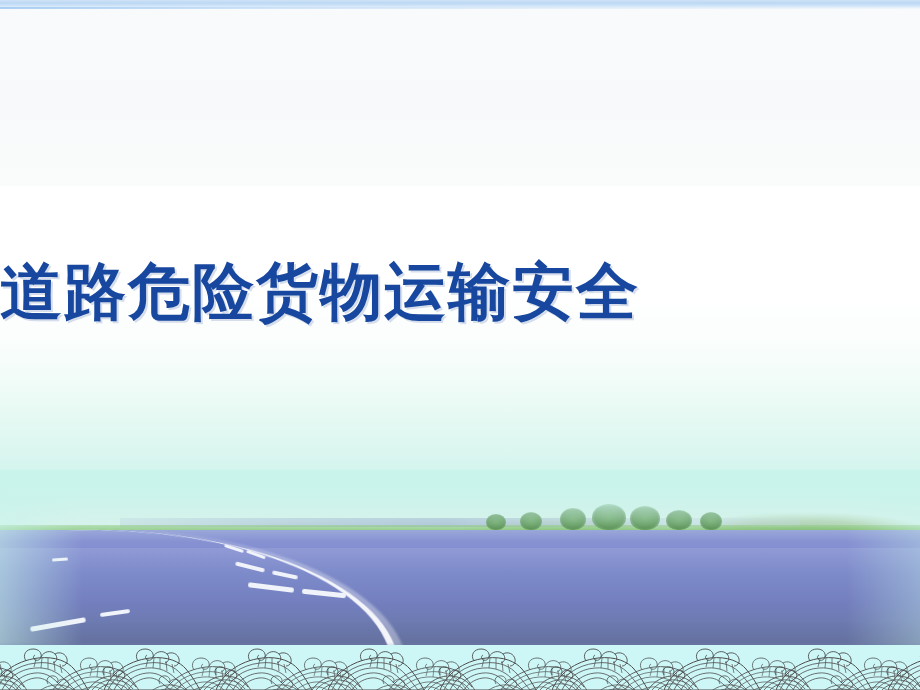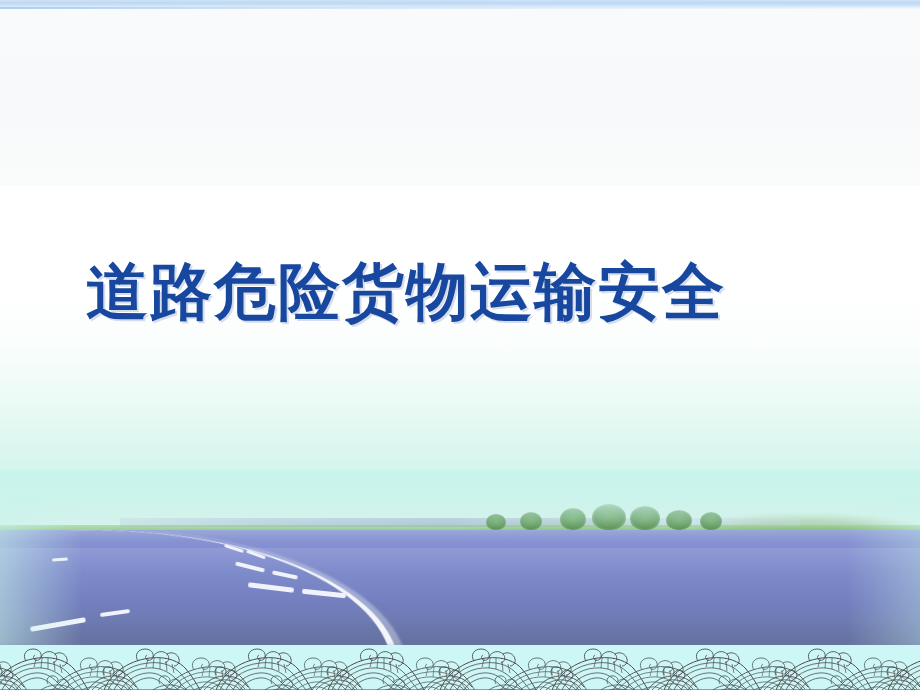--- a/index.html
+++ b/index.html
@@ -72,22 +72,21 @@
         rgba(180,214,245,.55) 30%,
         rgba(205,228,249,.35) 62%,
         rgba(225,240,252,.15) 100%);
   }
 
   
   .title-wrap {
     position: absolute;
     left: 0; top: 258px;
     width: 732px;
-    text-align: center;
-    padding-left: 40px;
+    text-align: left;
   }
   .title {
     display: inline-block;
     font-family: "Liberation Serif", "DejaVu Serif", serif;
     font-size: 62px;
     font-weight: 700;
     letter-spacing: 2px;
     color: #17479e;
     text-shadow: 2px 2px 0 rgba(140,160,200,0.35);
     line-height: 1.12;

